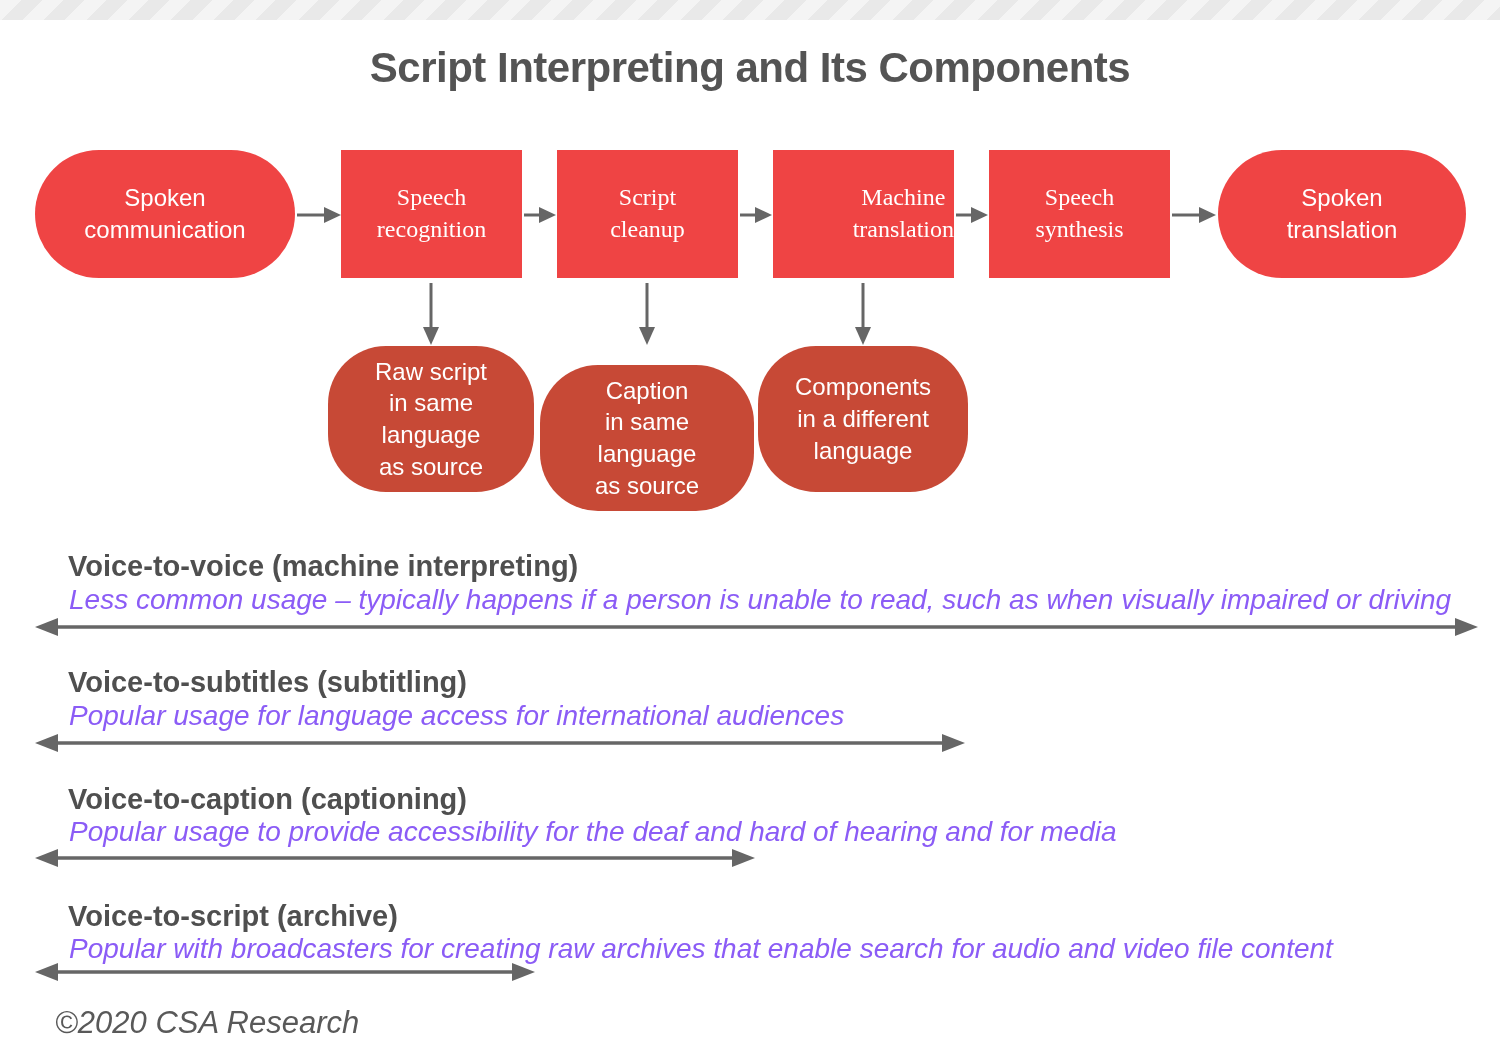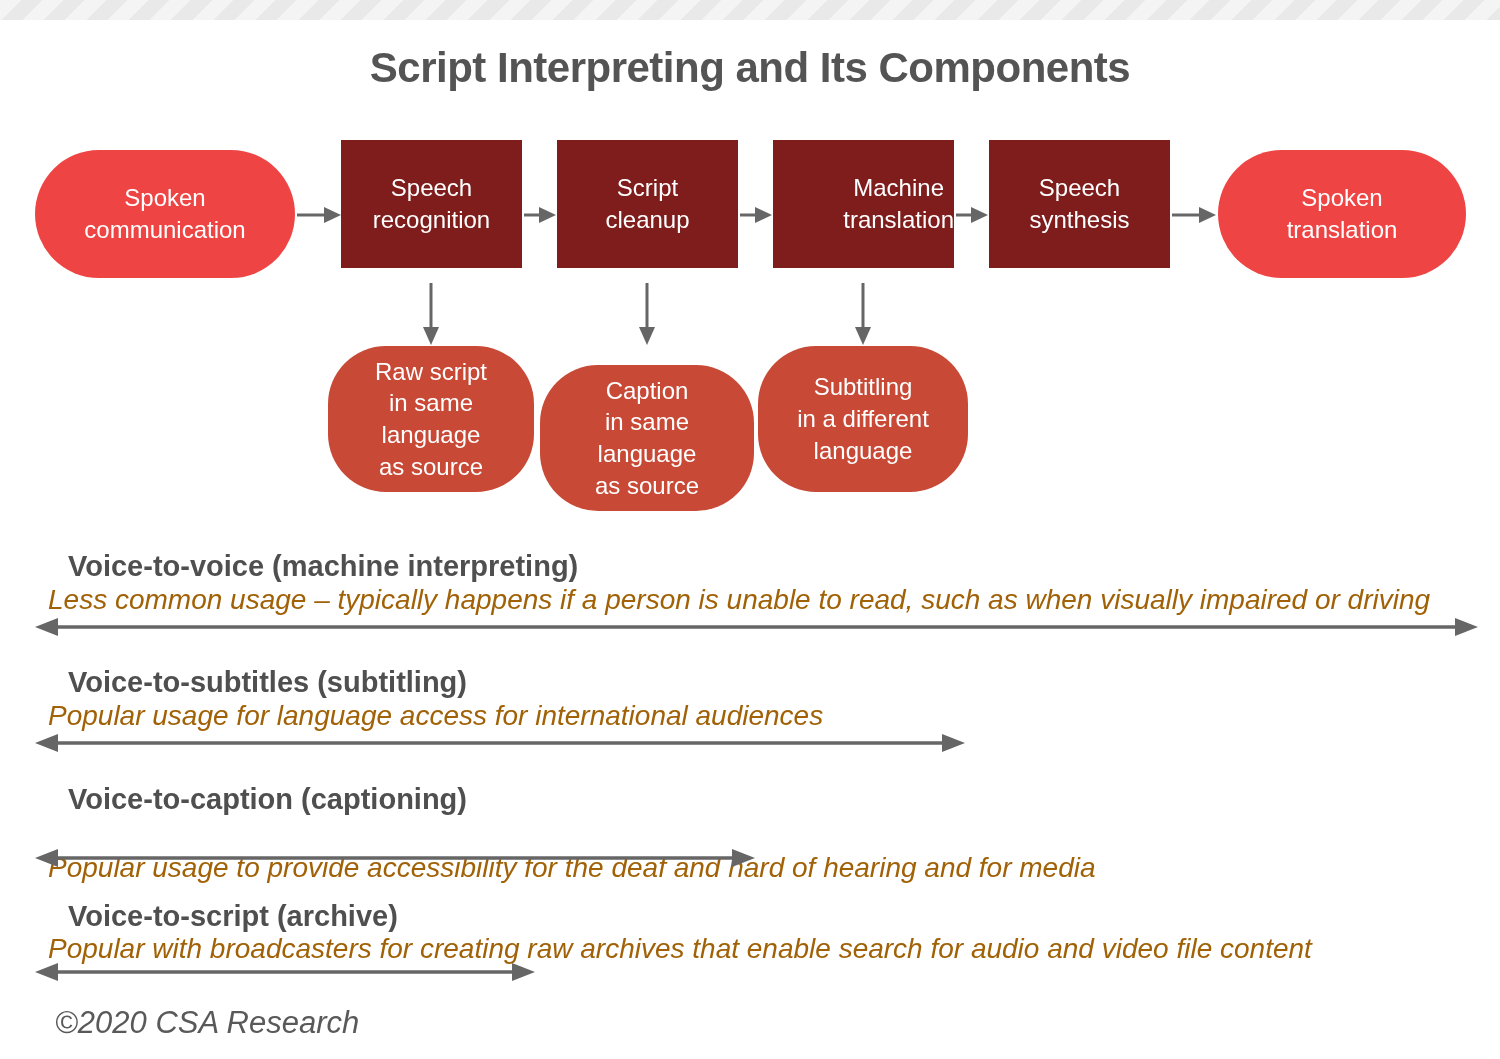--- a/index.html
+++ b/index.html
@@ -13,28 +13,28 @@
   }
   .title{
     position:absolute;top:44px;left:0;width:1500px;margin:0;
     text-align:center;font-size:42px;font-weight:bold;color:#545454;letter-spacing:-0.5px;
   }
   .node{
     position:absolute;display:flex;align-items:center;justify-content:center;
     text-align:center;color:#ffffff;font-size:24px;line-height:1.32;white-space:pre-line;
   }
   .pill{background:#ef4444;height:128px;border-radius:64px;top:150px;}
-  .step{background:#7f1d1d;height:128px;top:140px;width:181px;}
+  .step{background:#ef4444;height:128px;top:150px;width:181px;font-family:Liberation Serif, serif;}
   .bubble{background:#C74936;height:146px;border-radius:58px;top:346px;}
   .arrow{position:absolute;line-height:0;}
   .sec-heading{
     position:absolute;left:63px;margin:5px;font-size:29px;font-weight:bold;color:#4f4f4f;
   }
   .sec-desc{
-    position:absolute;left:48px;margin:0;font-size:28px;font-style:italic;color:#a16207;
+    position:absolute;left:69px;margin:0;font-size:28px;font-style:italic;color:#8b5cf6;
   }
   .footer{
     position:absolute;left:55px;top:1005px;margin:0;
     font-size:31px;font-style:italic;color:#595959;
   }
 </style>
 </head>
 <body>
 
 <div class="canvas">
@@ -133,21 +133,21 @@
 language
 as source</span>
   </div>
   <div class="node bubble" style="left:540px;width:214px;margin-top:19px;">
     <span>Caption
 in same
 language
 as source</span>
   </div>
   <div class="node bubble" style="left:758px;width:210px;">
-    <span>Subtitling
+    <span>Components
 in a different
 language</span>
   </div>
 
   <h2 class="sec-heading" style="top:545px;">Voice-to-voice (machine interpreting)</h2>
   <p class="sec-desc" style="top:584px;">Less common usage – typically happens if a person is unable to read, such as when visually impaired or driving</p>
   <div class="arrow" style="left:35px;top:617px;">
     <svg width="1443" height="20" viewBox="0 0 1443 20">
         <line x1="20" y1="10" x2="1423" y2="10" stroke="#666666" stroke-width="3.5"></line>
         <polygon points="23,1 0,10 23,19" fill="#666666"></polygon>
@@ -159,21 +159,21 @@
   <p class="sec-desc" style="top:700px;">Popular usage for language access for international audiences</p>
   <div class="arrow" style="left:35px;top:733px;">
     <svg width="930" height="20" viewBox="0 0 930 20">
         <line x1="20" y1="10" x2="910" y2="10" stroke="#666666" stroke-width="3.5"></line>
         <polygon points="23,1 0,10 23,19" fill="#666666"></polygon>
         <polygon points="907,1 930,10 907,19" fill="#666666"></polygon>
       </svg>
   </div>
 
   <h2 class="sec-heading" style="top:778px;">Voice-to-caption (captioning)</h2>
-  <p class="sec-desc" style="top:816px;margin-top:36px;">Popular usage to provide accessibility for the deaf and hard of hearing and for media</p>
+  <p class="sec-desc" style="top:816px;">Popular usage to provide accessibility for the deaf and hard of hearing and for media</p>
   <div class="arrow" style="left:35px;top:848px;">
     <svg width="720" height="20" viewBox="0 0 720 20">
         <line x1="20" y1="10" x2="700" y2="10" stroke="#666666" stroke-width="3.5"></line>
         <polygon points="23,1 0,10 23,19" fill="#666666"></polygon>
         <polygon points="697,1 720,10 697,19" fill="#666666"></polygon>
       </svg>
   </div>
 
   <h2 class="sec-heading" style="top:895px;">Voice-to-script (archive)</h2>
   <p class="sec-desc" style="top:933px;">Popular with broadcasters for creating raw archives that enable search for audio and video file content</p>

